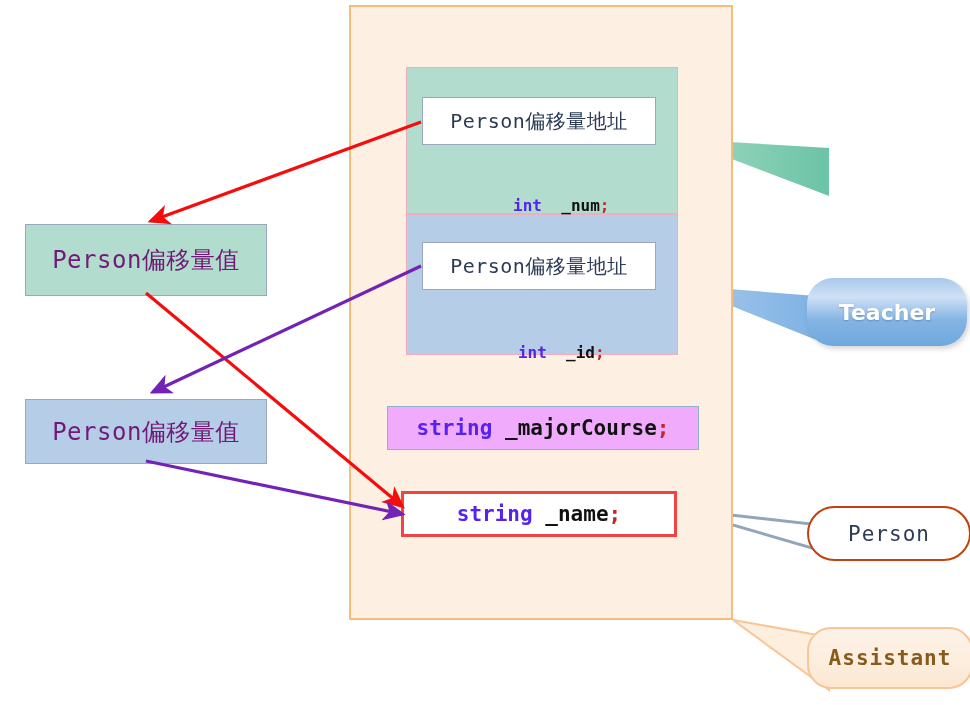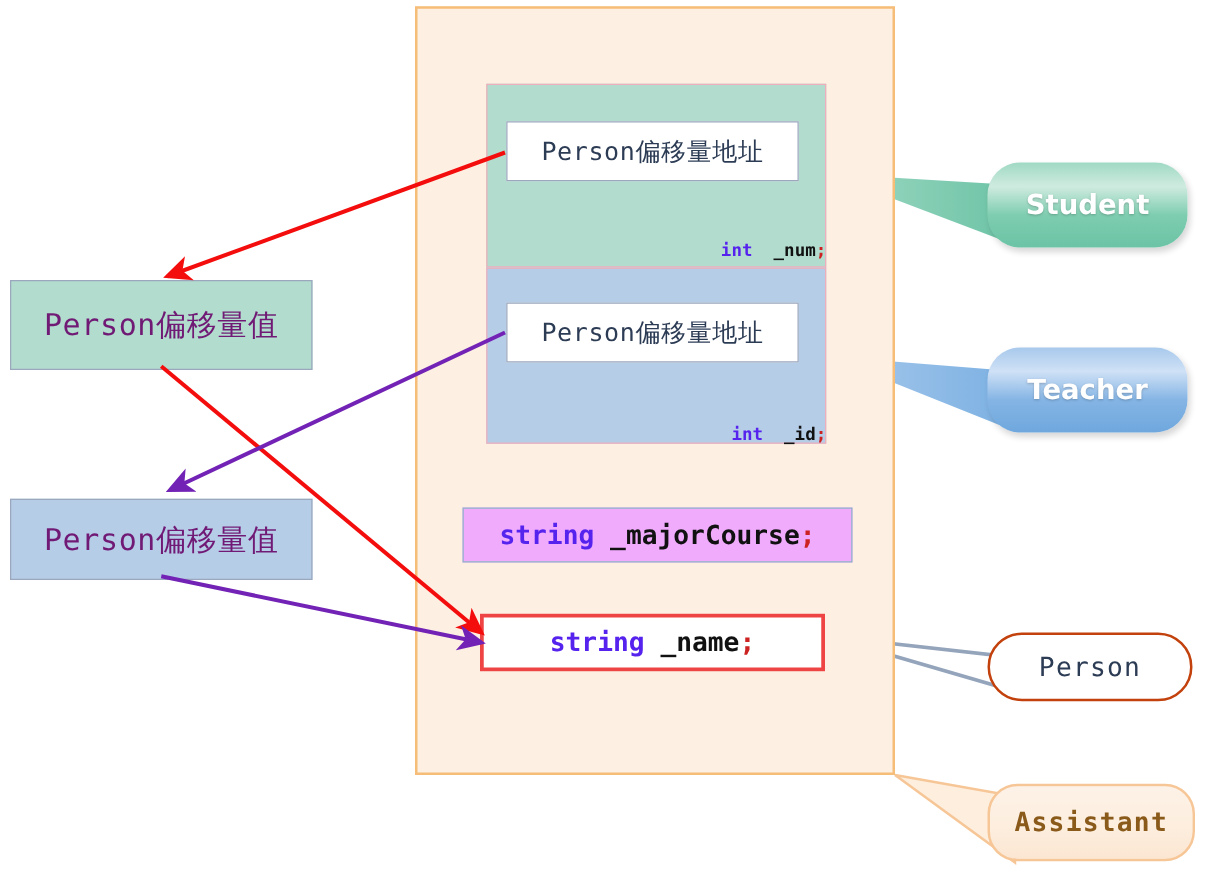--- a/index.html
+++ b/index.html
@@ -10,21 +10,21 @@
   }
   body {
     width: 970px;
     height: 705px;
     position: relative;
     overflow: hidden;
     font-family: "DejaVu Sans Mono", "Liberation Mono", monospace;
   }
   #stage {
     position: absolute;
-    left: 0; top: 0;
+    left: 17px; top: 0;
     width: 940px;
     height: 705px;
   }
   svg.layer {
     position: absolute;
     left: 0; top: 0;
     width: 970px;
     height: 705px;
     overflow: visible;
   }
@@ -74,24 +74,24 @@
     letter-spacing: 0.5px;
     z-index: 4;
   }
   .addr-student { left: 405px; top: 97px; width: 234px; height: 48px; }
   .addr-teacher { left: 405px; top: 242px; width: 234px; height: 48px; }
 
   
   .member-line {
     position: absolute;
     z-index: 4;
-    font-size: 14px;
+    font-size: 16px;
     font-weight: bold;
     white-space: pre;
-    text-align: right;
+    text-align: center;
     width: 272px;
   }
   .member-num { left: 389px; top: 177px; }
   .member-id  { left: 389px; top: 324px; }
 
   .kw    { color: #5522ee; }
   .ident { color: #111111; }
   .semi  { color: #cc2222; }
 
   
@@ -261,23 +261,20 @@
 
     <line x1="404" y1="122" x2="134" y2="221" stroke="#f40d0d" stroke-width="3.2" marker-end="url(#arrowRed)"></line>
 
     <line x1="129" y1="293" x2="385" y2="506" stroke="#f40d0d" stroke-width="3.2" marker-end="url(#arrowRed)"></line>
 
     <line x1="404" y1="266" x2="136" y2="392" stroke="#7223b5" stroke-width="3.2" marker-end="url(#arrowPurple)"></line>
 
     <line x1="129" y1="461" x2="385" y2="514" stroke="#7223b5" stroke-width="3.2" marker-end="url(#arrowPurple)"></line>
   </svg>
 
-  <div class="pill pill-student">
-    <span>Student</span>
-  </div>
   <div class="pill pill-teacher">
     <span>Teacher</span>
   </div>
   <div class="pill pill-person">
     <span>Person</span>
   </div>
   <div class="pill pill-assistant">
     <span>Assistant</span>
   </div>
 

